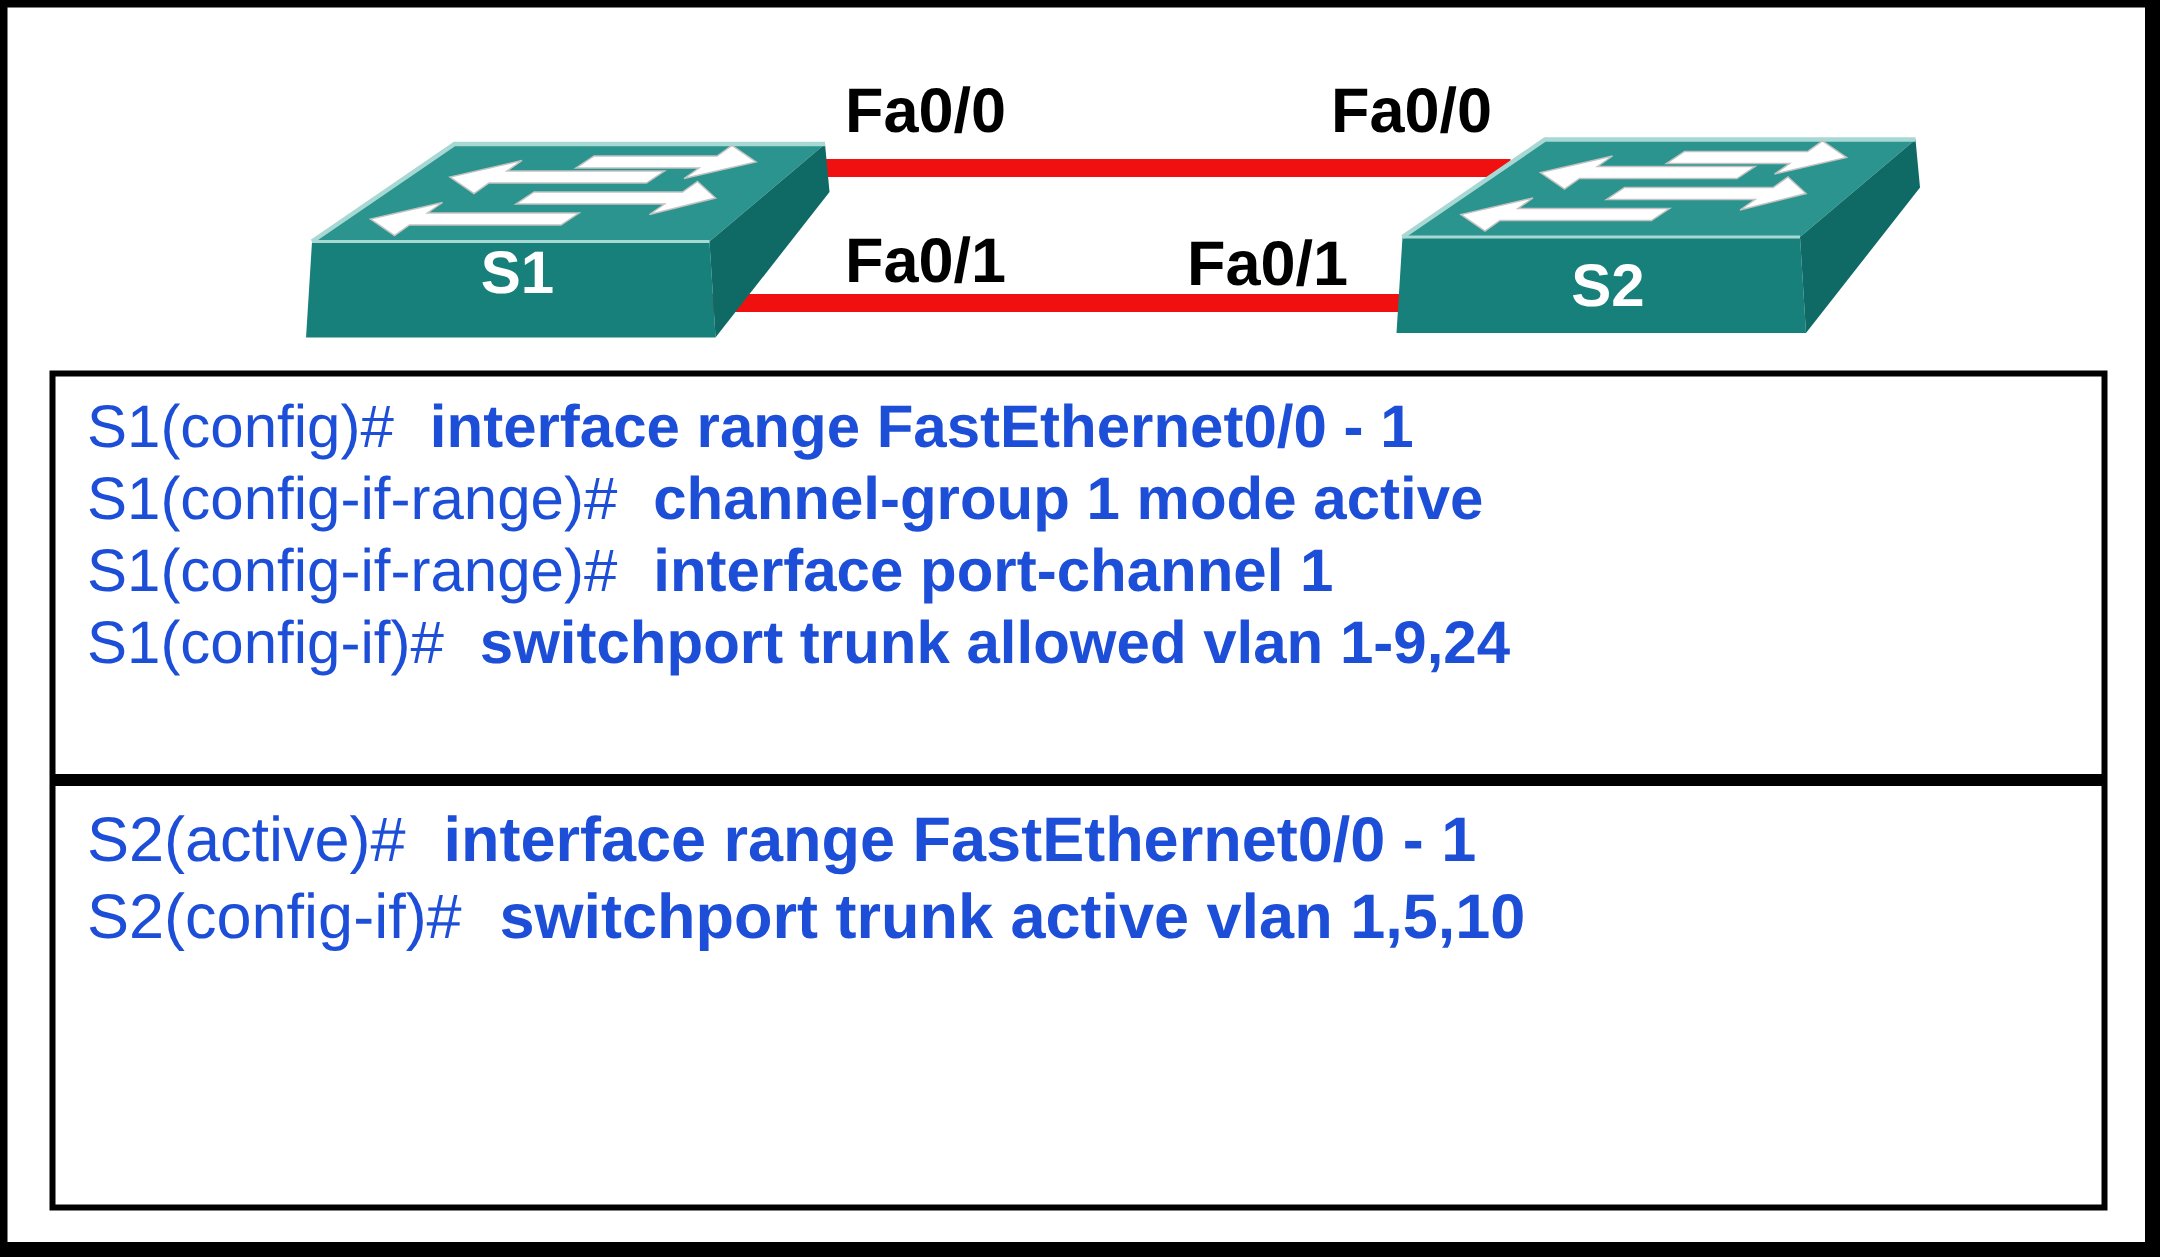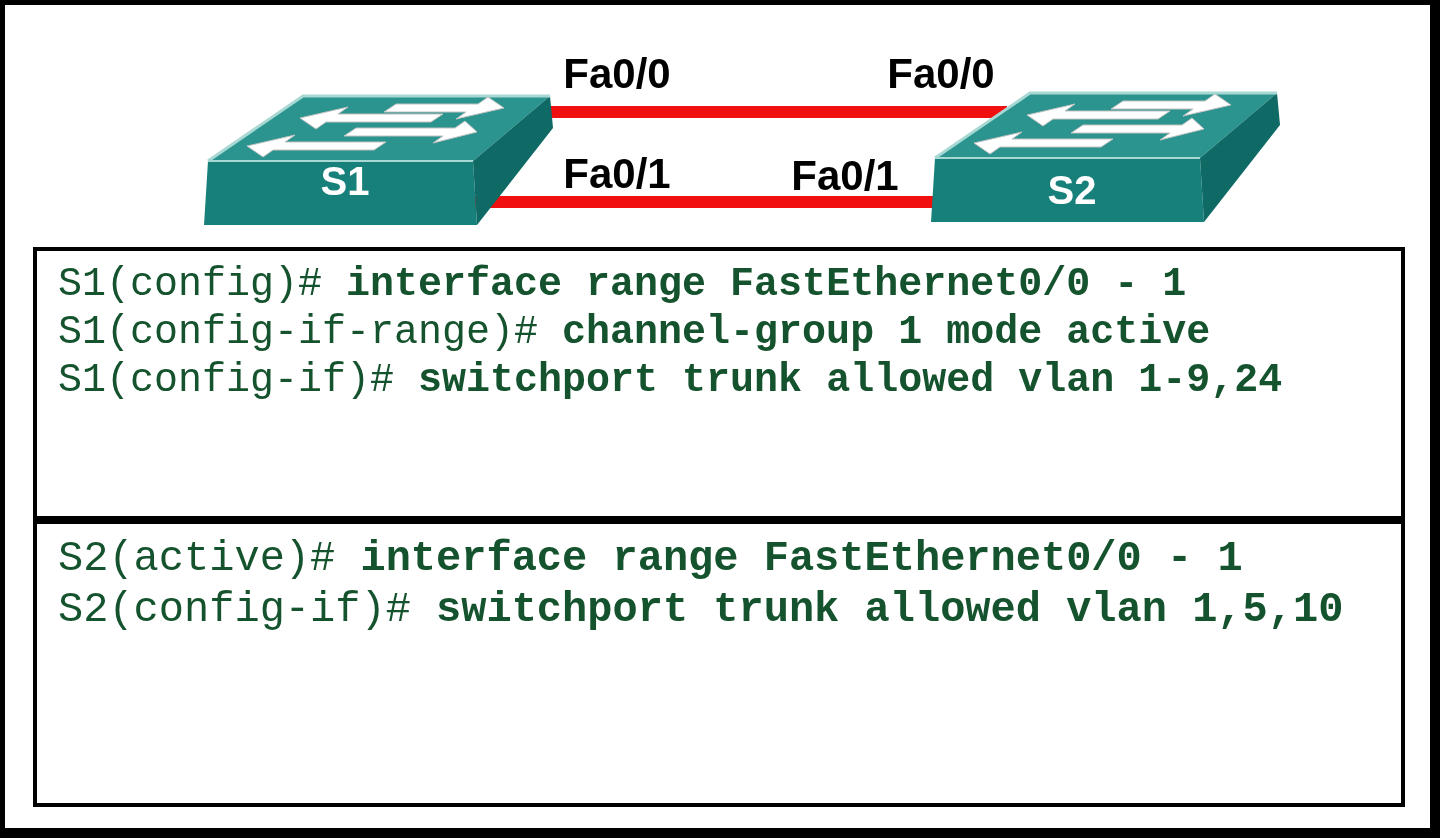--- a/index.html
+++ b/index.html
@@ -54,22 +54,22 @@
     box-sizing: border-box;
     background: #ffffff;
     padding: 10px 8px 0 21px;
     white-space: nowrap;
     z-index: 2;
   }
   .cfg-box-1 { top: 247px; height: 273px; }
   .cfg-box-2 { top: 520px; height: 287px; }
 
   .cfg-line {
-    font-family: Liberation Mono, monospace;
-    color: #14532d;
+    font-family: Liberation Sans, sans-serif;
+    color: #1d4ed8;
   }
   .cfg-box-1 .cfg-line { font-size: 40px; line-height: 48px; }
   .cfg-box-2 .cfg-line { font-size: 42px; line-height: 51px; }
 
   .prompt { font-weight: normal; }
   .cmd { font-weight: bold; padding-left: 0.6em; }
 </style>
 </head>
 <body>
 
@@ -108,19 +108,20 @@
 
   <text class="port-label" x="617" y="88">Fa0/0</text>
   <text class="port-label" x="941" y="88">Fa0/0</text>
   <text class="port-label" x="617" y="188">Fa0/1</text>
   <text class="port-label" x="845" y="190">Fa0/1</text>
 </svg>
 
 <div class="cfg-box cfg-box-1">
   <div class="cfg-line"><span class="prompt">S1(config)#</span><span class="cmd">interface range FastEthernet0/0 - 1</span></div>
   <div class="cfg-line"><span class="prompt">S1(config-if-range)#</span><span class="cmd">channel-group 1 mode active</span></div>
+  <div class="cfg-line"><span class="prompt">S1(config-if-range)#</span><span class="cmd">interface port-channel 1</span></div>
   <div class="cfg-line"><span class="prompt">S1(config-if)#</span><span class="cmd">switchport trunk allowed vlan 1-9,24</span></div>
 </div>
 
 <div class="cfg-box cfg-box-2">
   <div class="cfg-line"><span class="prompt">S2(active)#</span><span class="cmd">interface range FastEthernet0/0 - 1</span></div>
-  <div class="cfg-line"><span class="prompt">S2(config-if)#</span><span class="cmd">switchport trunk allowed vlan 1,5,10</span></div>
+  <div class="cfg-line"><span class="prompt">S2(config-if)#</span><span class="cmd">switchport trunk active vlan 1,5,10</span></div>
 </div>
 
 </body></html>

